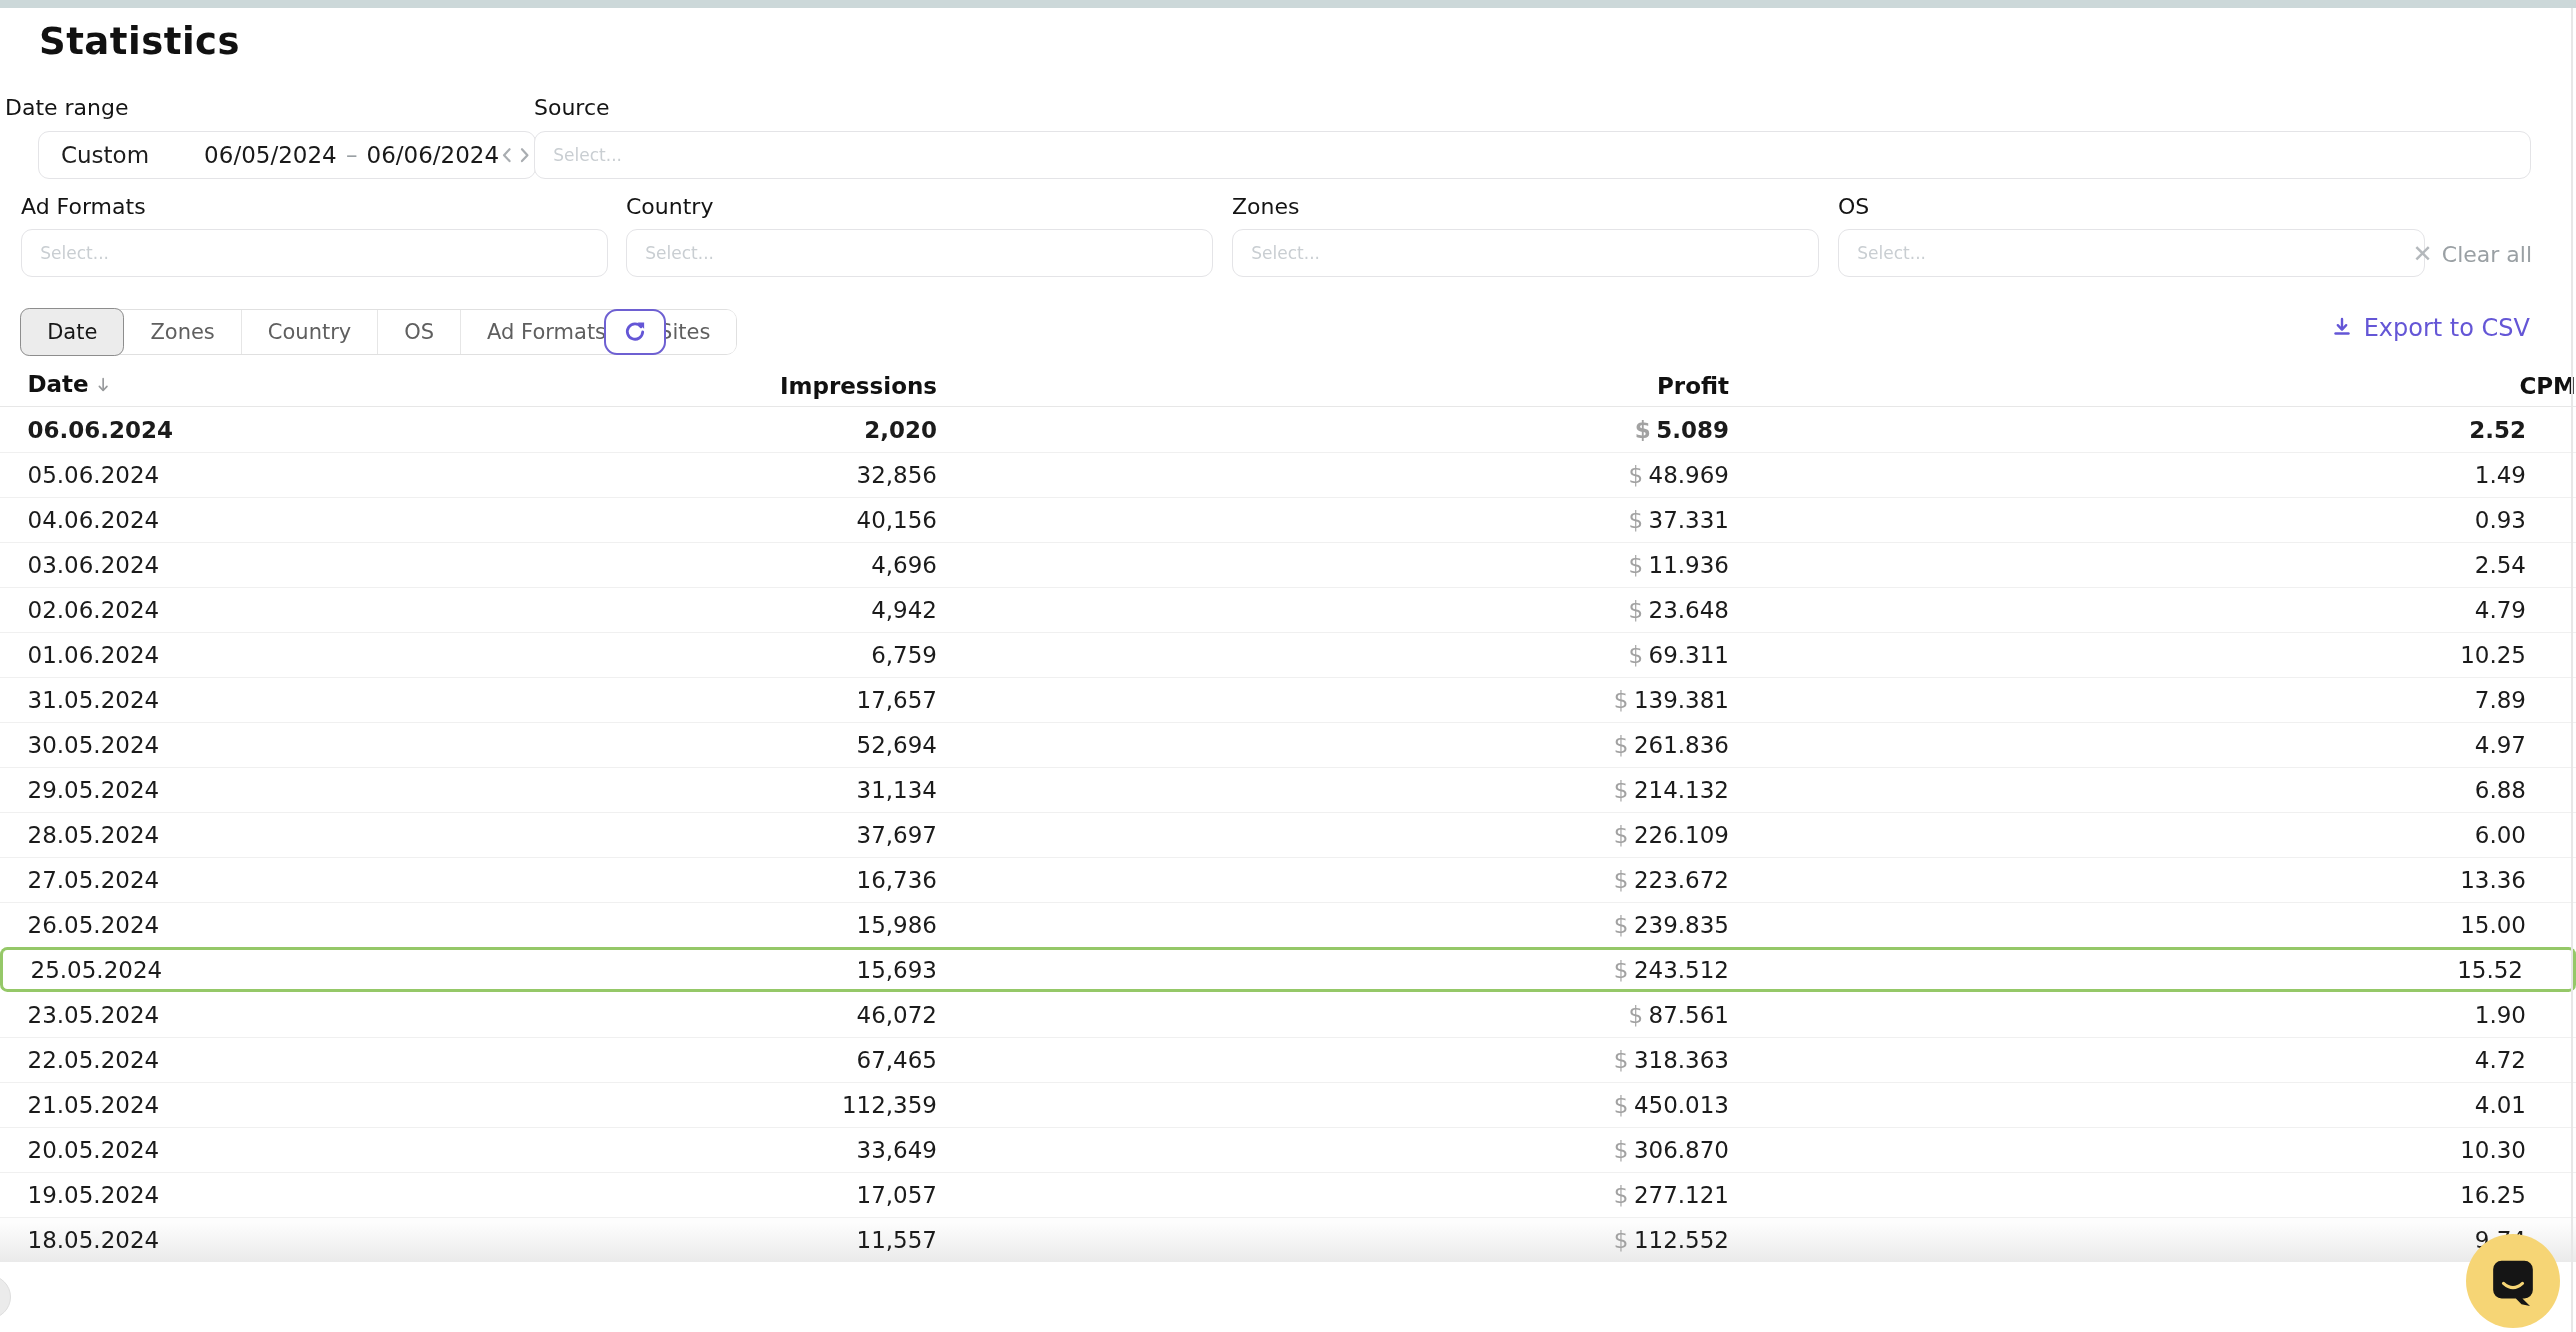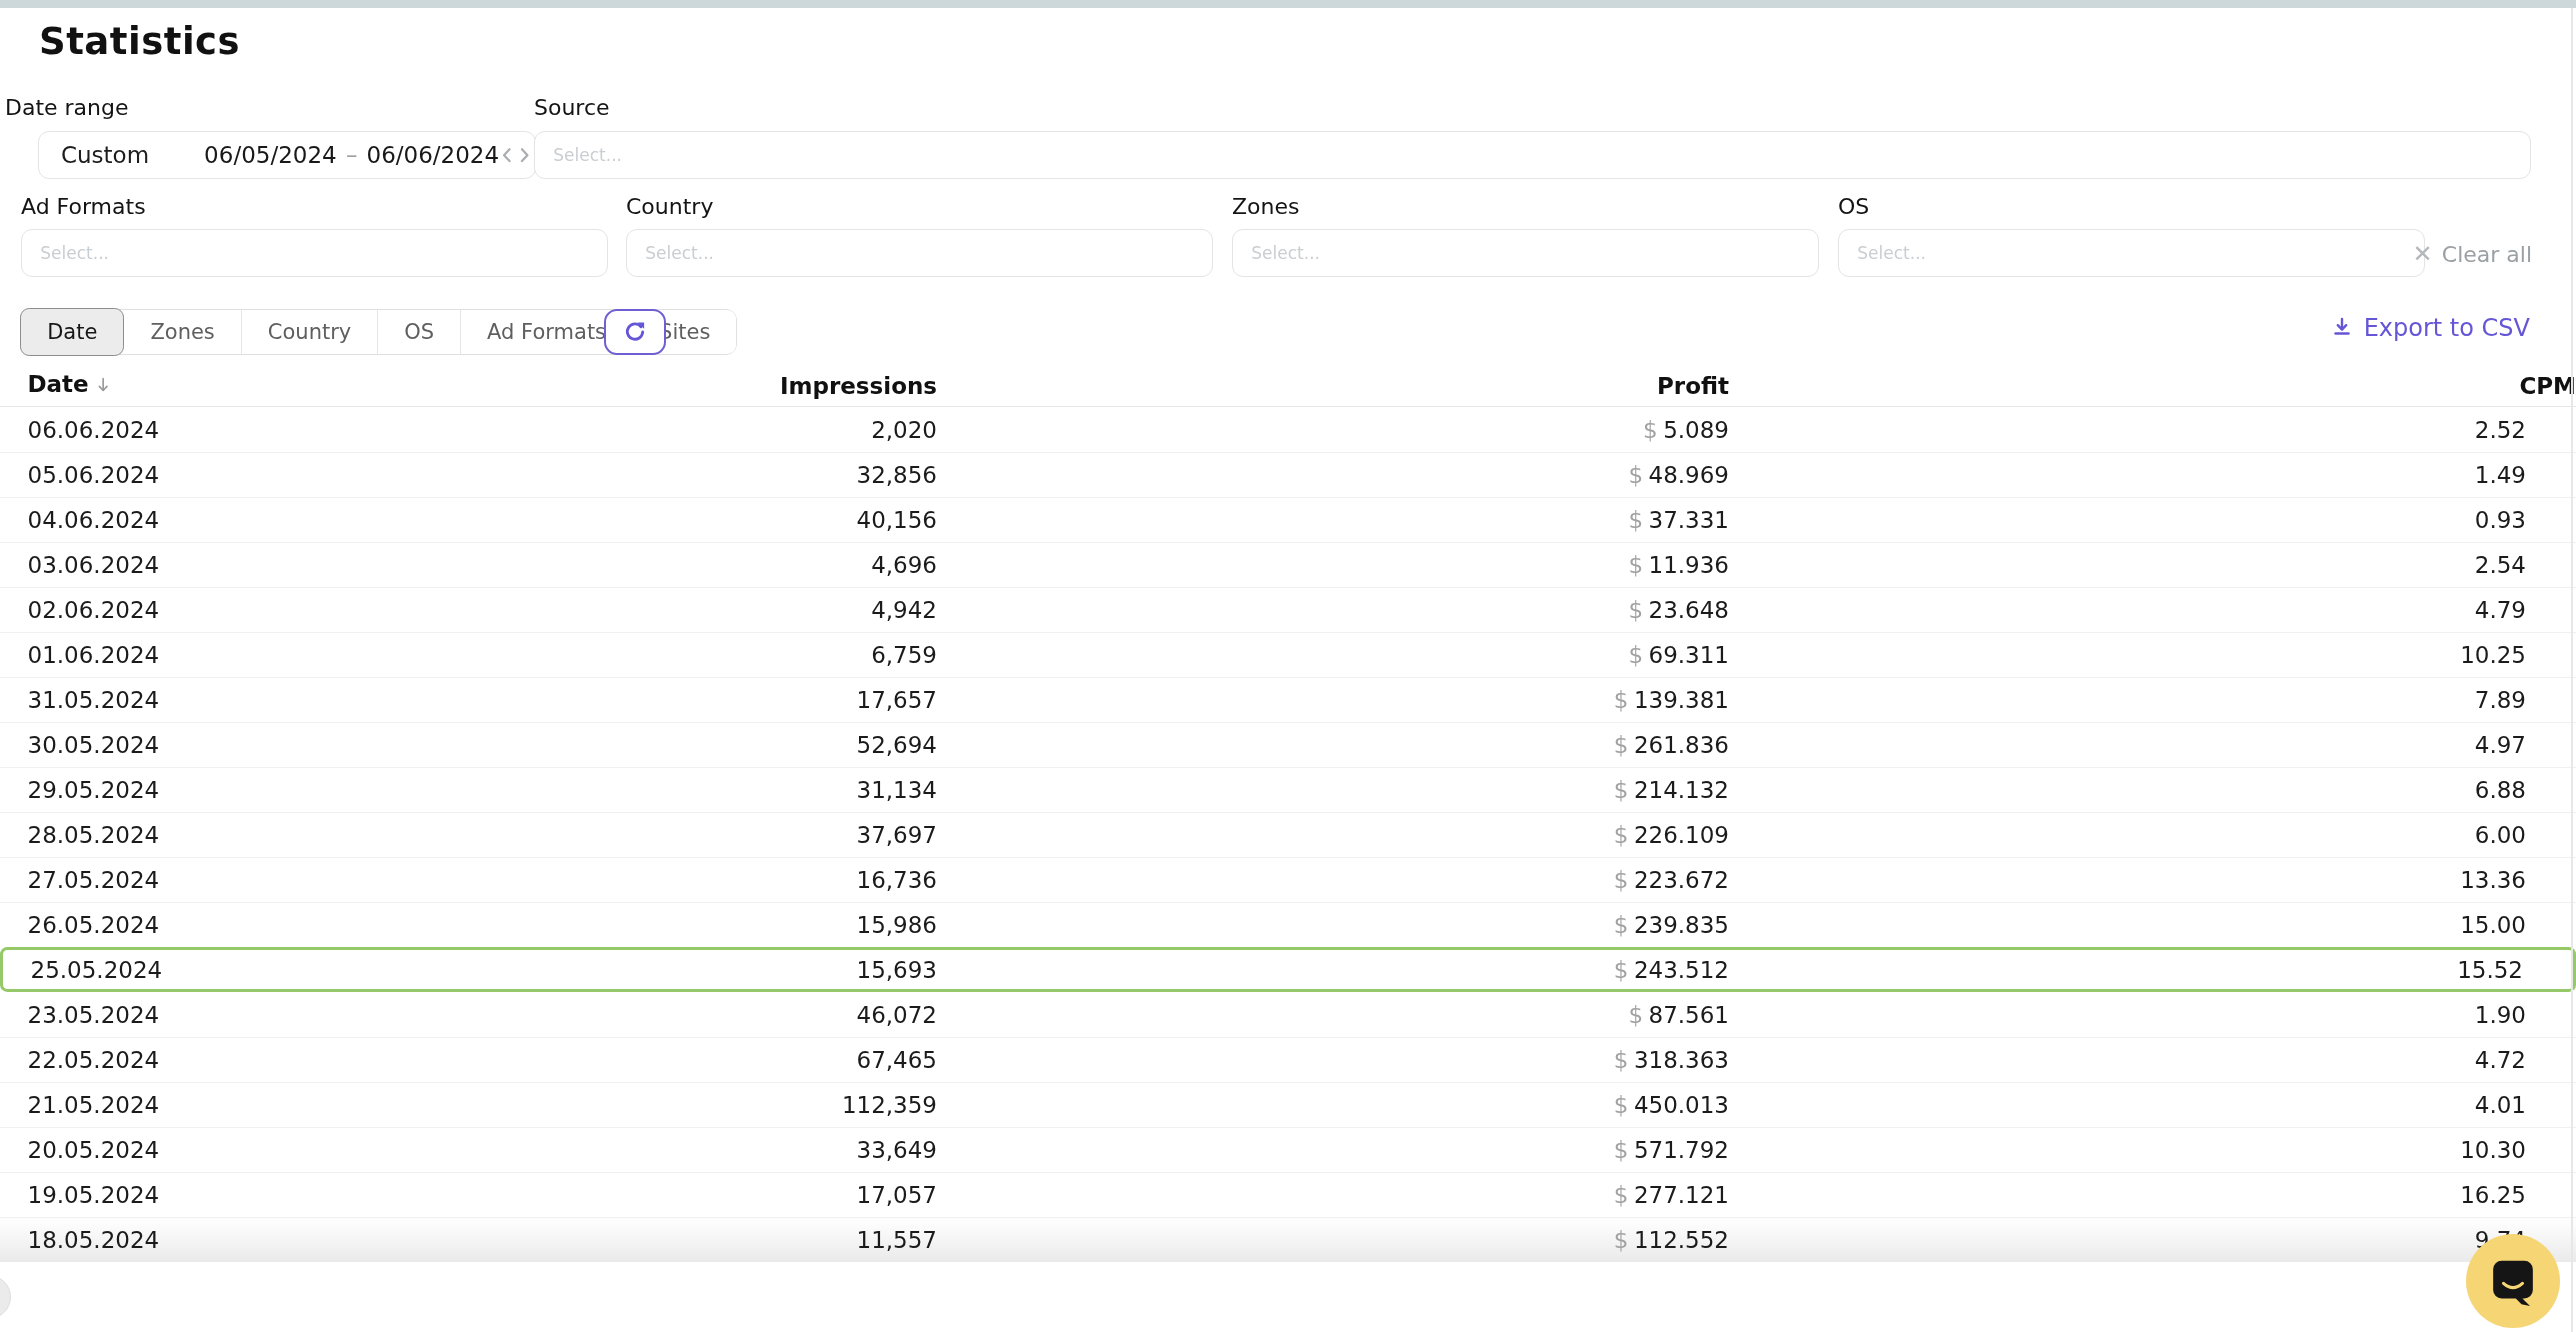--- a/index.html
+++ b/index.html
@@ -50,21 +50,21 @@
   
   table{position:absolute; left:0; top:365px; width:2576px; border-collapse:separate; border-spacing:0;}
   thead th{height:42px; font-size:23px; font-weight:700; color:#111; text-align:right;
     border-bottom:1.8px solid #e7e7e7; vertical-align:middle; white-space:nowrap;}
   thead th.c-date{text-align:left; padding-left:27.5px;}
   thead th .sort{margin-left:5.5px; vertical-align:-2.8px;}
   td{height:45px; font-size:23px; vertical-align:middle; text-align:right; white-space:nowrap;}
   td.c-date{text-align:left; padding-left:27.5px;}
   td.c-cpm{padding-right:50px;}
   tbody tr td{border-top:1.8px solid #f0f0f0;}
-  tbody tr:first-child td{border-top:none;}
+  tbody tr:first-child td{border-top:none;font-weight:bold;}
   .cur{color:#a2a2a2; margin-right:5.5px;}
   tr.highlight td{border-top:3.7px solid var(--green); border-bottom:3.7px solid var(--green); background:#fff;margin-left:12px;}
   tr.highlight td:first-child{border-left:3.7px solid var(--green); border-top-left-radius:7.3px; border-bottom-left-radius:7.3px;}
   tr.highlight td:last-child{border-right:3.7px solid var(--green); border-top-right-radius:7.3px; border-bottom-right-radius:7.3px;}
   tr.highlight + tr td{border-top:none;}
   tbody tr:last-child td{background:linear-gradient(180deg,#fdfdfd 10%,#eaeaea 100%);}
 
   
   .right-edge{position:absolute; left:2571px; top:8.3px; width:1.8px; height:1324px; background:#e7e7e7;}
   .corner-sliver{position:absolute; left:-33px; top:1275px; width:44px; height:44px; border-radius:50%;
@@ -286,21 +286,21 @@
   <tr>
     <td class="c-date">21.05.2024</td>
     <td>112,359</td>
     <td><span class="cur">$</span><span>450.013</span></td>
     <td class="c-cpm">4.01</td>
   </tr>
 
   <tr>
     <td class="c-date">20.05.2024</td>
     <td>33,649</td>
-    <td><span class="cur">$</span><span>571.792</span></td>
+    <td><span class="cur">$</span><span>306.870</span></td>
     <td class="c-cpm">10.30</td>
   </tr>
 
   <tr>
     <td class="c-date">19.05.2024</td>
     <td>17,057</td>
     <td><span class="cur">$</span><span>277.121</span></td>
     <td class="c-cpm">16.25</td>
   </tr>
 

